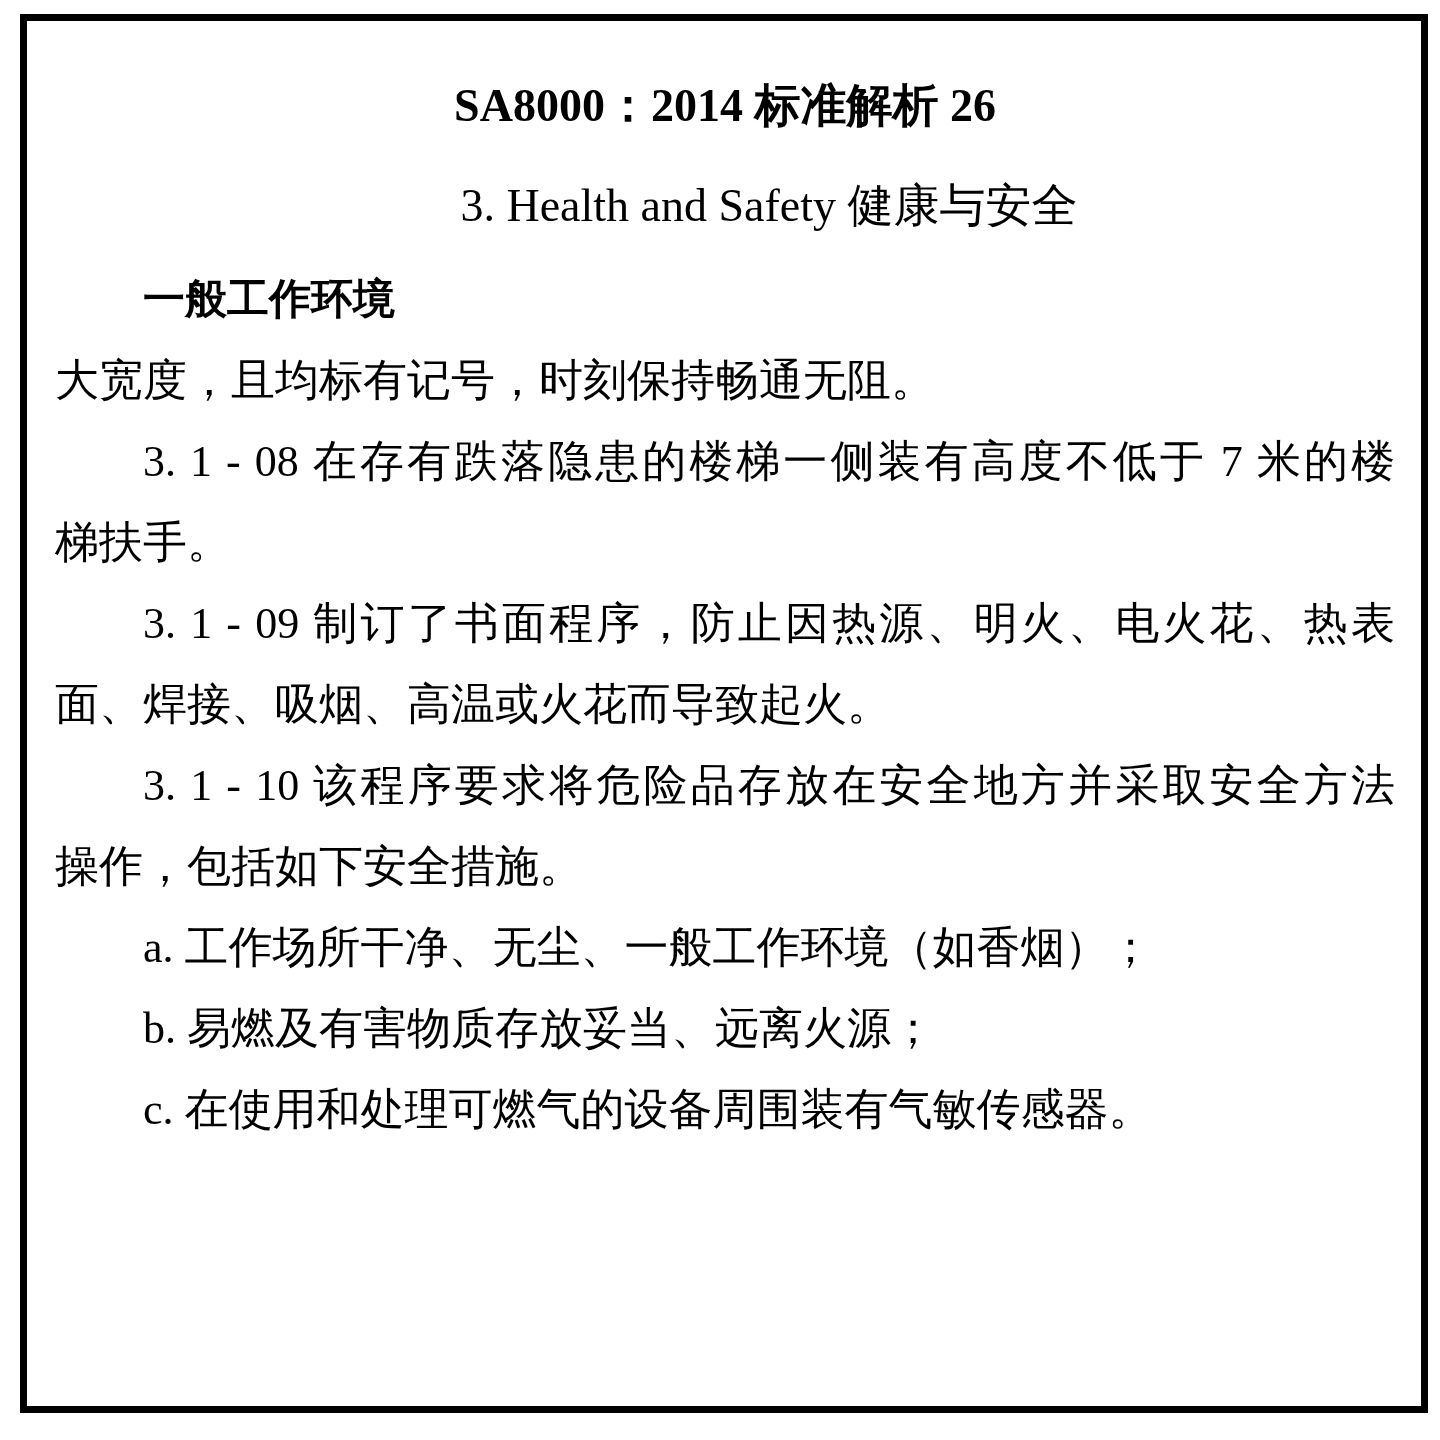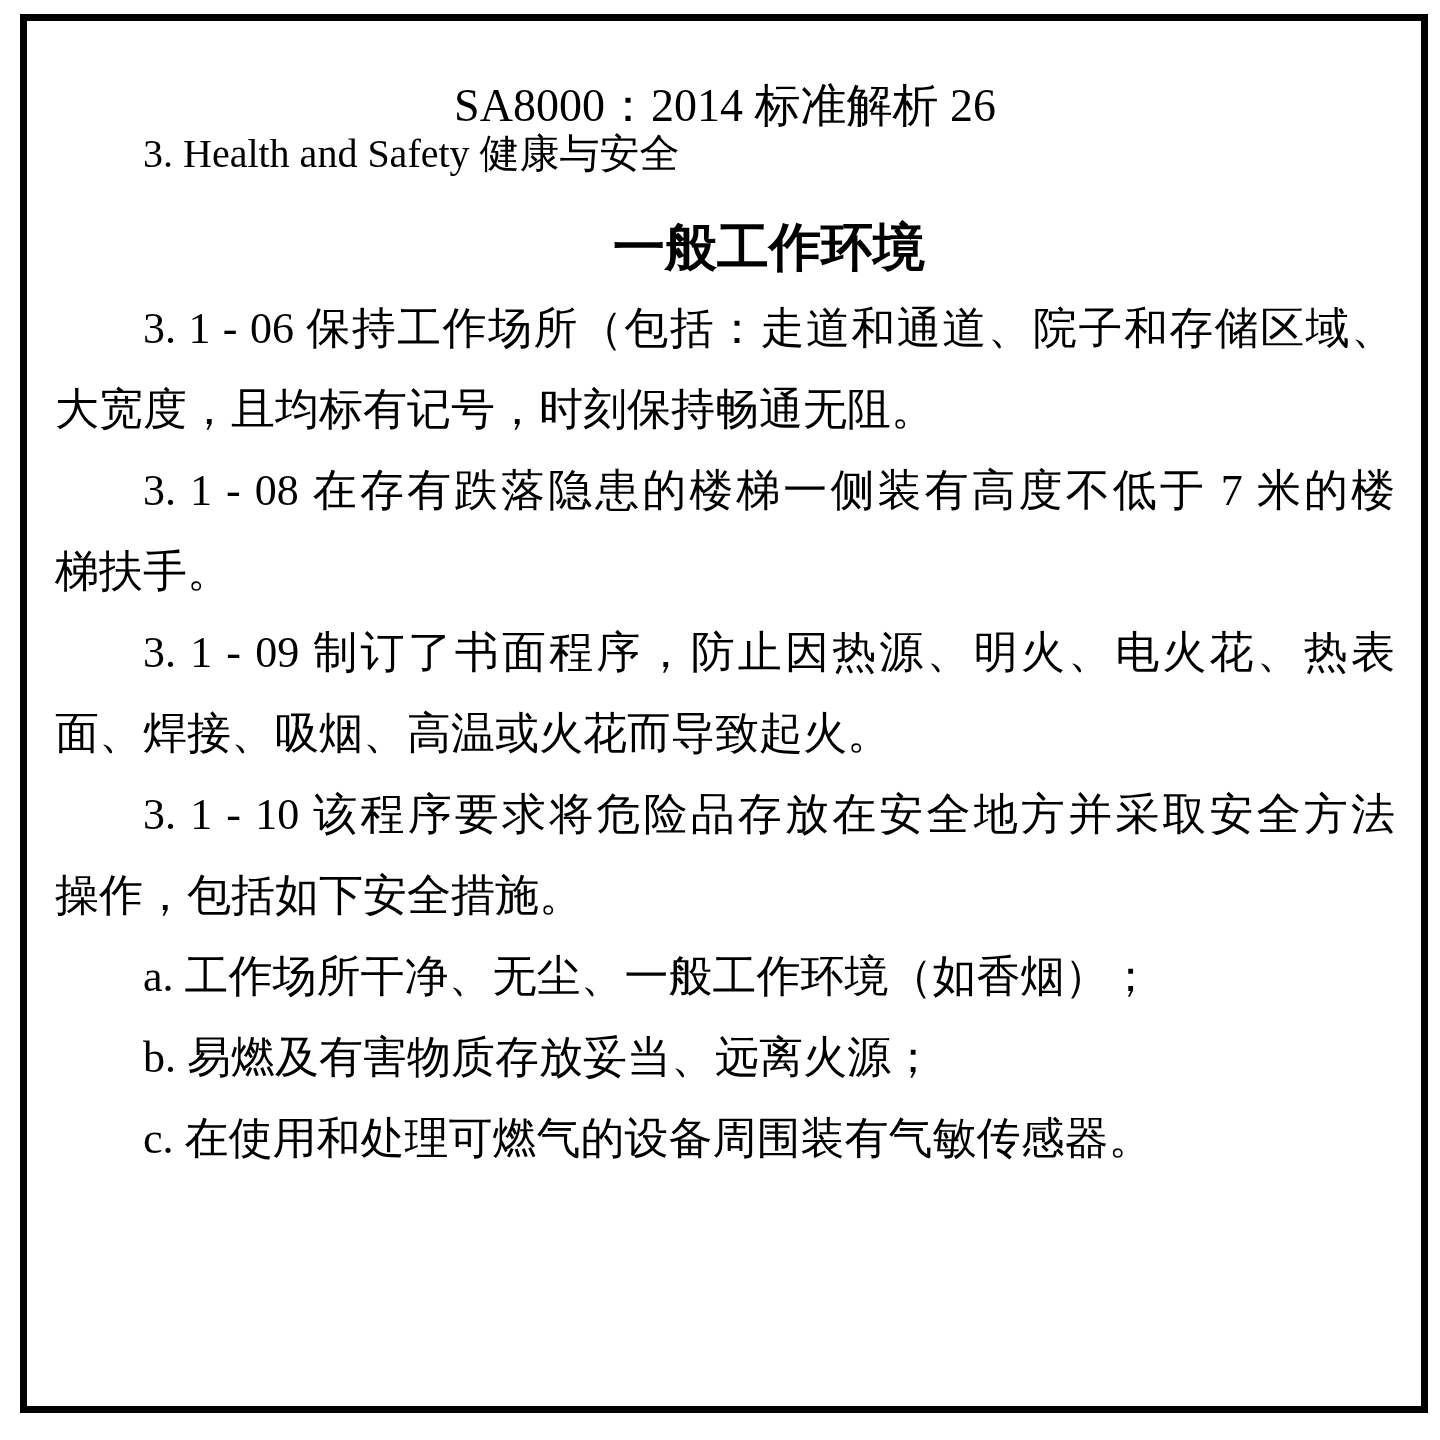--- a/index.html
+++ b/index.html
@@ -13,34 +13,35 @@
     position:absolute;left:20px;top:14px;
     width:1408px;height:1399px;
     border:7px solid #000000;
     box-sizing:border-box;
     background:#ffffff;
   }
   .content{padding:0 26px 0 28px;}
   .title{
     margin:60px 0 0 0;
     font-size:46px;line-height:50px;
-    font-weight:normal;text-align:center;
+    font-weight:bold;text-align:center;
     font-family:"Liberation Serif","DejaVu Serif",serif;
   }
   .section{
-    font-size:40px;line-height:46px;
+    margin-top:52px;
+    font-size:46px;line-height:46px;
     padding-left:88px;
+    text-align:center;
   }
   .subheading{
     margin-top:47px;
-    font-size:52px;line-height:46px;
+    font-size:42px;line-height:46px;
     font-weight:bold;
     padding-left:88px;
     font-family:"DejaVu Sans","Liberation Sans",sans-serif;
-    text-align:center;
   }
   .paras{margin-top:18px;}
   .para{margin:0;}
   .pline{
     font-size:44px;line-height:81px;
     white-space:normal;
   }
   .indent{padding-left:88px;}
   .just{
     text-align:justify;
@@ -56,21 +57,20 @@
 
       <h1 class="title">SA8000：2014 标准解析 26</h1>
 
       <div class="section">3. Health and Safety 健康与安全</div>
 
       <div class="subheading">一般工作环境</div>
 
       <div class="paras">
 
         <div class="para">
-          <div class="pline indent just">3. 1 - 06 保持工作场所（包括：走道和通道、院子和存储区域、</div>
         </div>
 
         <div class="para">
           <div class="pline">大宽度，且均标有记号，时刻保持畅通无阻。</div>
         </div>
 
         <div class="para">
           <div class="pline indent just">3. 1 - 08 在存有跌落隐患的楼梯一侧装有高度不低于 7 米的楼</div>
           <div class="pline">梯扶手。</div>
         </div>

